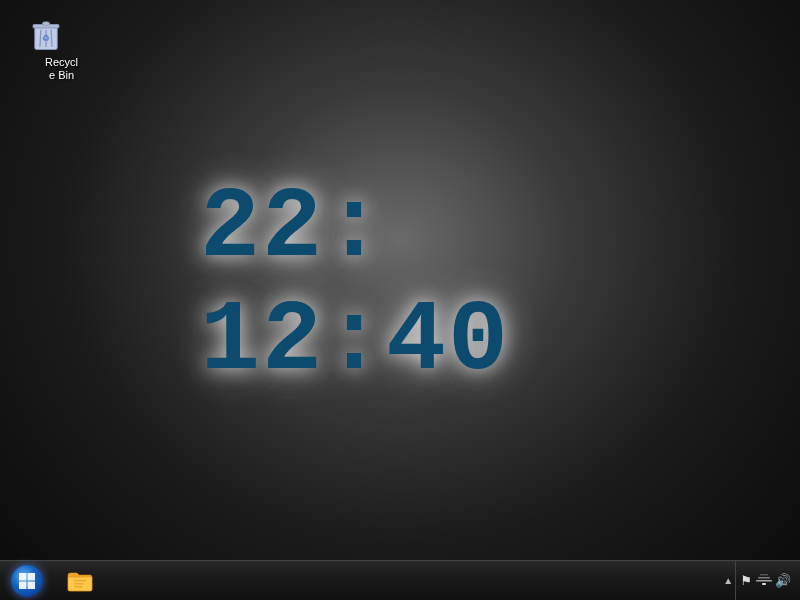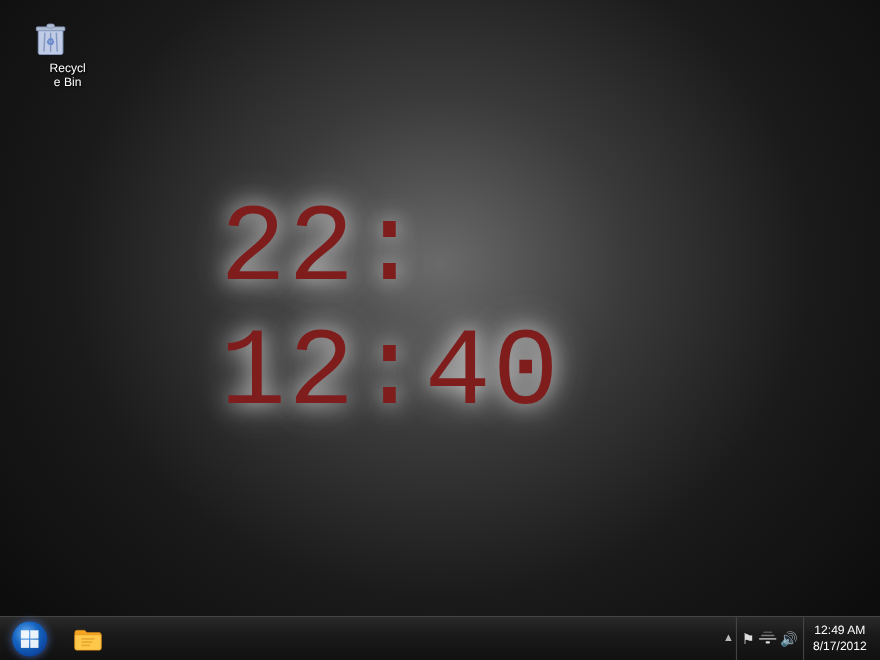--- a/index.html
+++ b/index.html
@@ -95,22 +95,22 @@
         0 0 40px rgba(255,255,255,0.4),
         0 0 60px rgba(255,255,255,0.2);
       font-variant-numeric: tabular-nums;
     }
 
     
     .lcd-text {
       display: inline-block;
       font-family: 'Lucida Console', 'Courier New', monospace;
       font-size: 100px;
-      font-weight: 400;
-      color: #7f1d1d;
+      font-weight: 700;
+      color: #0c4a6e;
       letter-spacing: 2px;
     }
 
     
     #taskbar {
       position: absolute;
       bottom: 0;
       left: 0;
       width: 800px;
       height: 40px;
@@ -292,20 +292,16 @@
           <rect x="4" y="2" width="8" height="1.5" rx="0.5" fill="white" opacity="0.3"></rect>
           <rect x="2" y="5" width="12" height="1.5" rx="0.5" fill="white" opacity="0.5"></rect>
           <rect x="0" y="8" width="16" height="1.5" rx="0.5" fill="white" opacity="0.7"></rect>
           <rect x="6" y="11" width="4" height="2" rx="1" fill="white"></rect>
         </svg>
       </span>
 
       <span class="tray-icon">🔊</span>
     </div>
 
-    <div id="clock-tray">
-      <span>12:49 AM</span>
-      <span>8/17/2012</span>
-    </div>
 
   </div>
 
 </div>
 
 </body></html>

